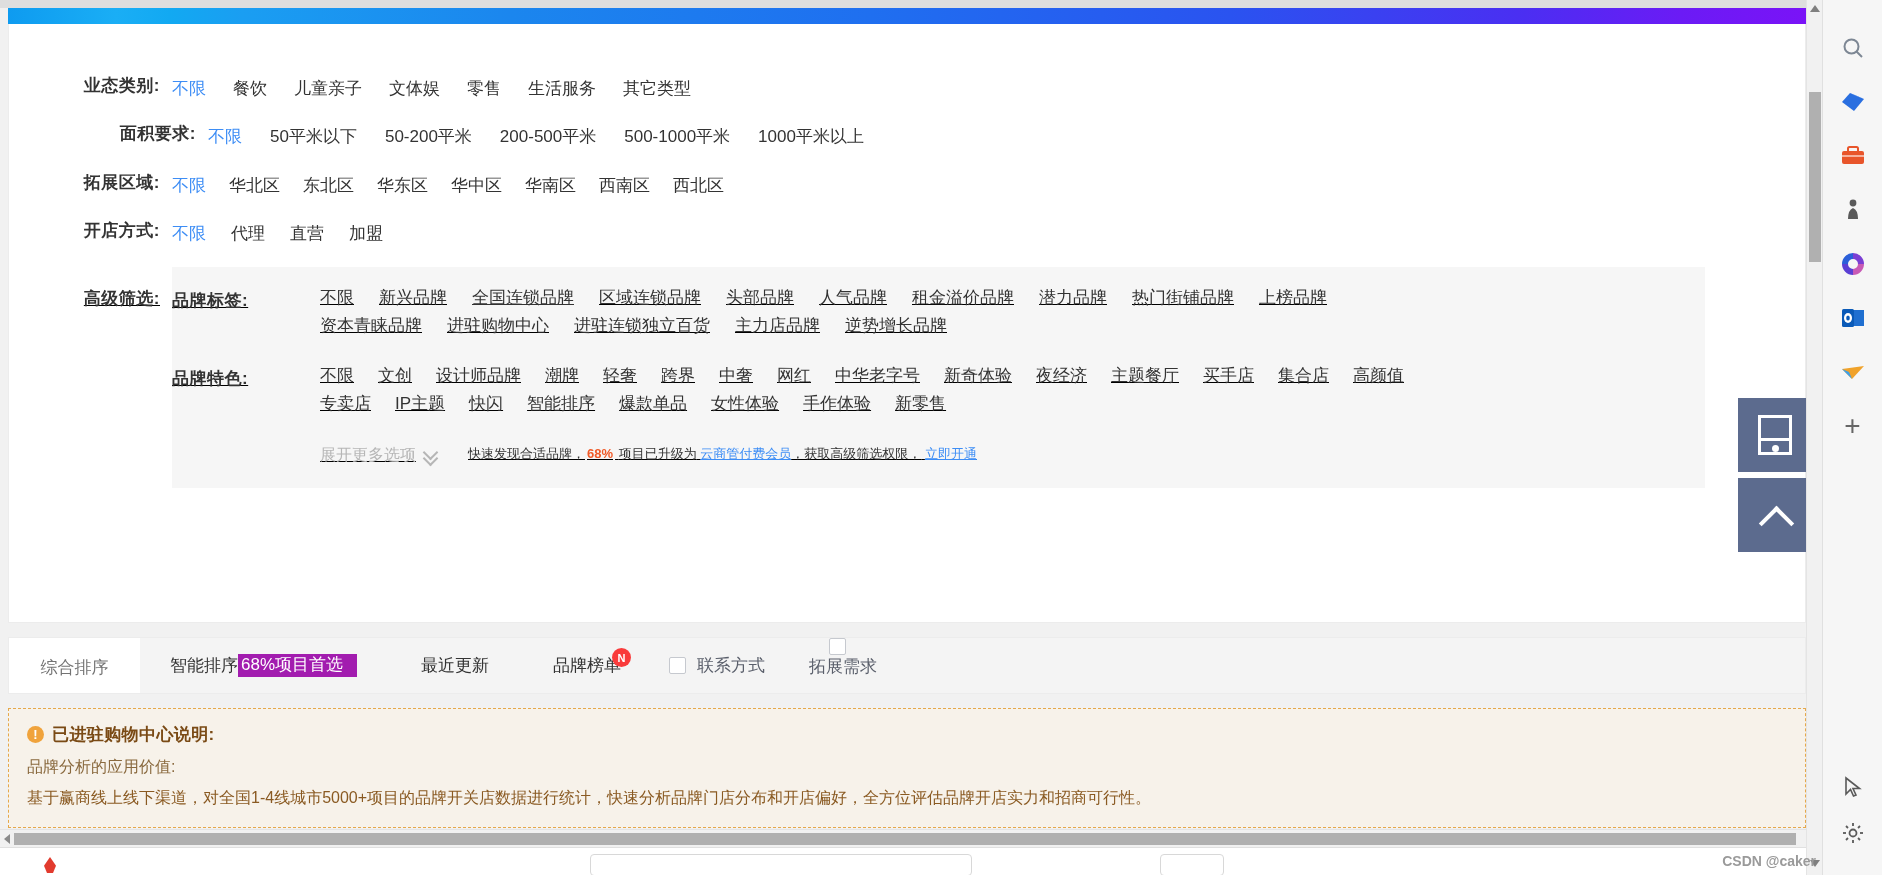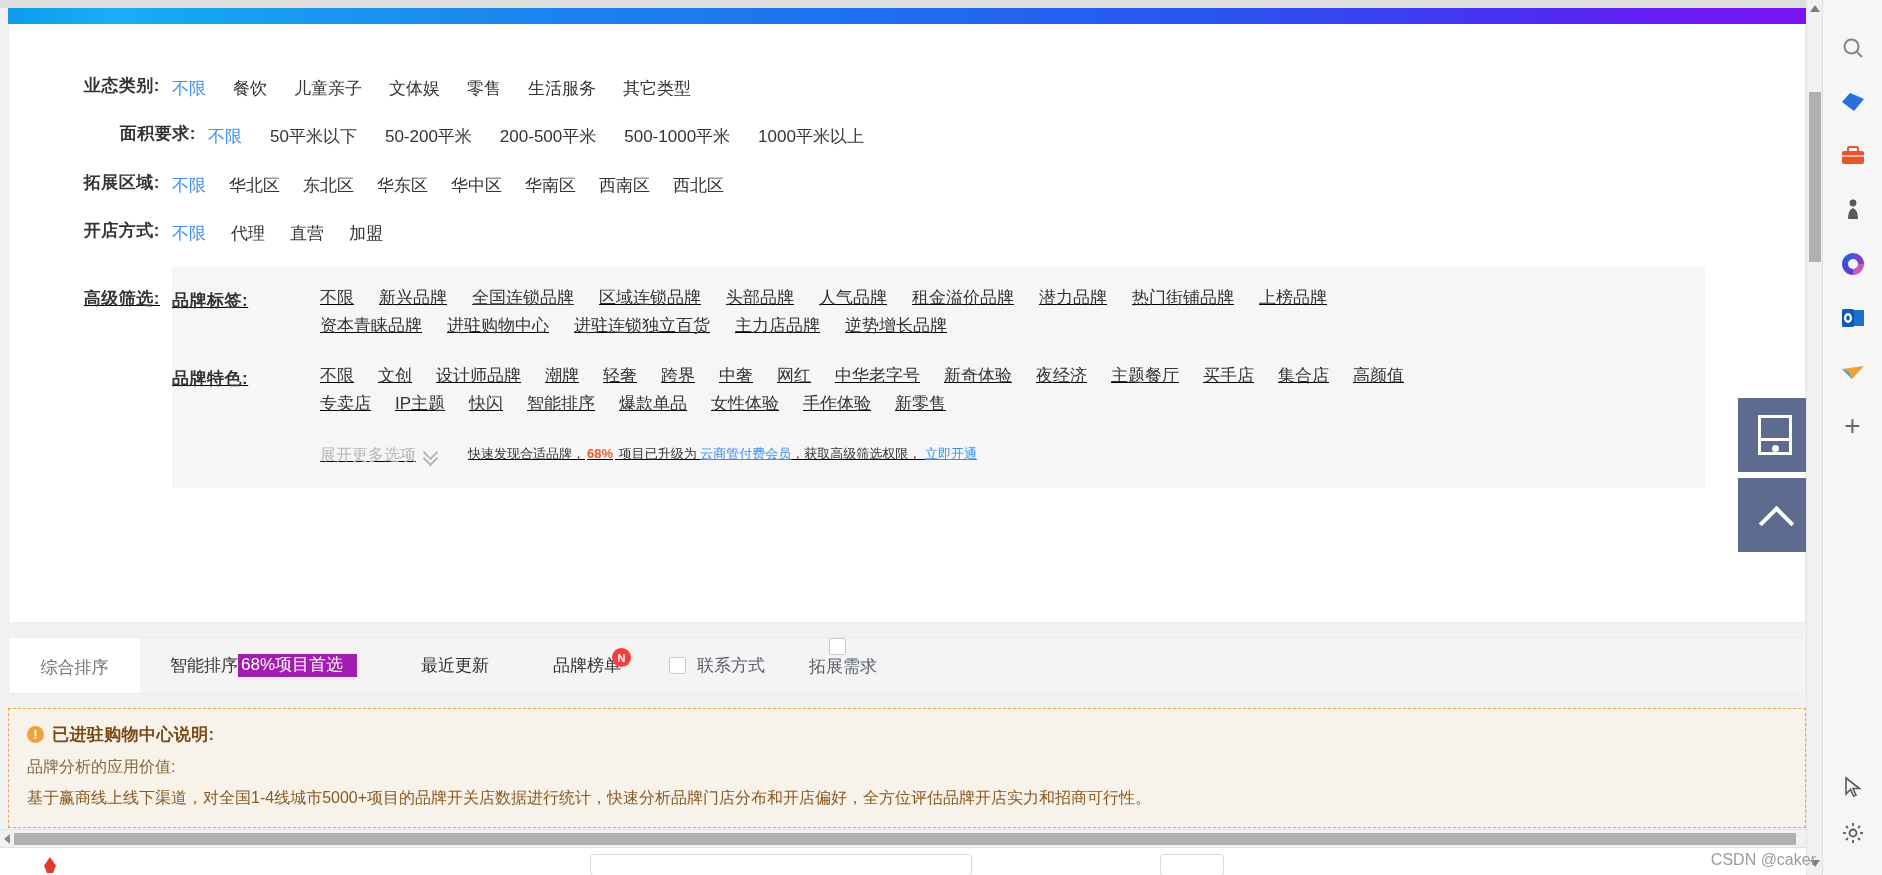--- a/index.html
+++ b/index.html
@@ -489,23 +489,24 @@
     width: 60px;
     display: flex;
     flex-direction: column;
     align-items: center;
   }
   .sb-bottom .app-icon { margin-bottom: 18px; }
 
   .watermark {
     position: absolute;
     right: 66px; bottom: 6px;
-    font-size: 16px;
+    font-size: 14px;
     color: #9a9a9a;
     font-family: "Liberation Sans", sans-serif;
+    font-weight: bold;
   }
 </style>
 </head>
 <body>
 
 <div id="root">
 
   <div class="page-viewport">
 
     <div class="top-gradient-edge"></div>

